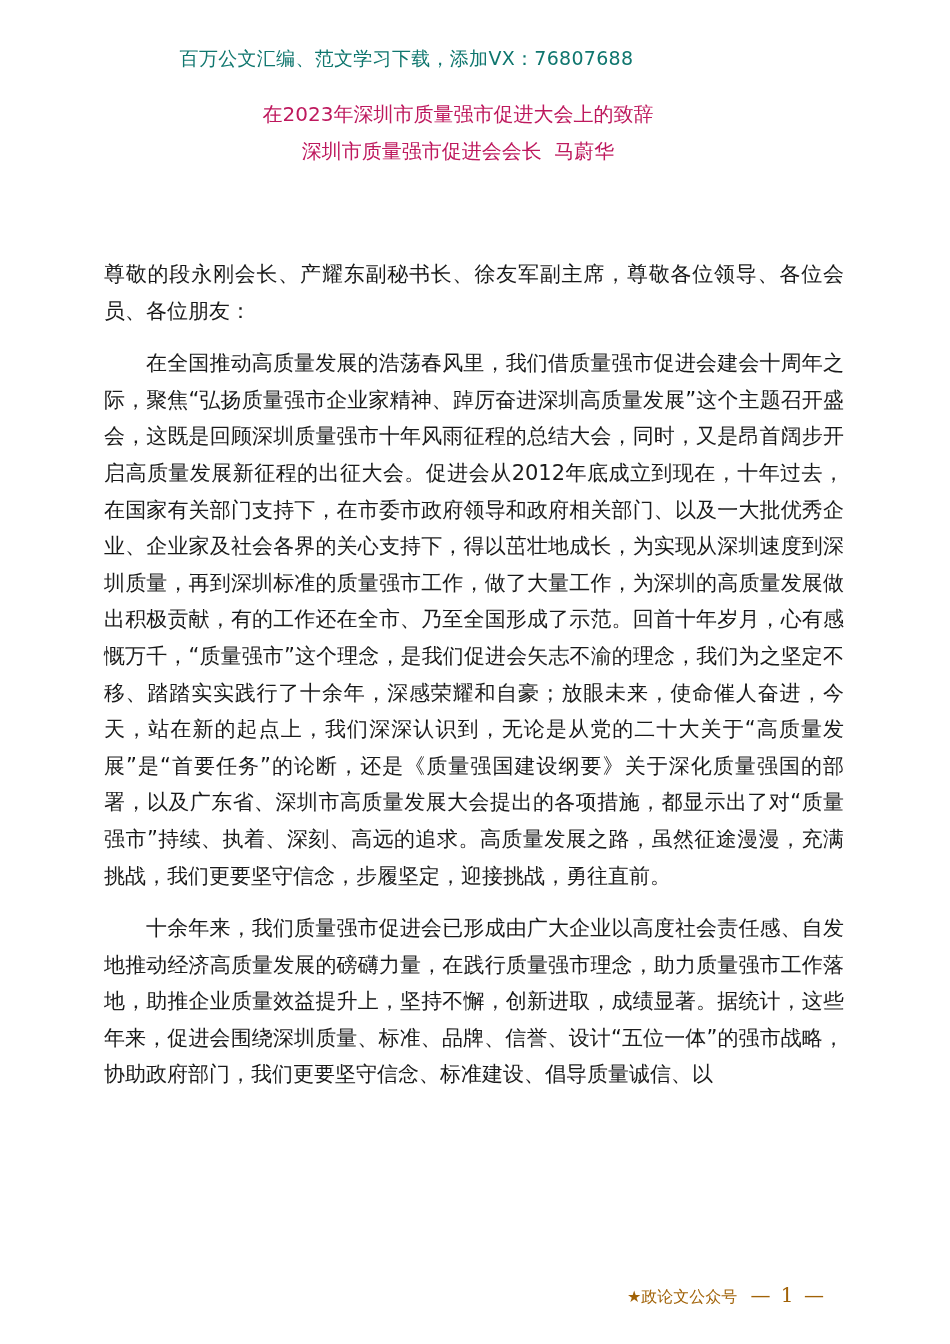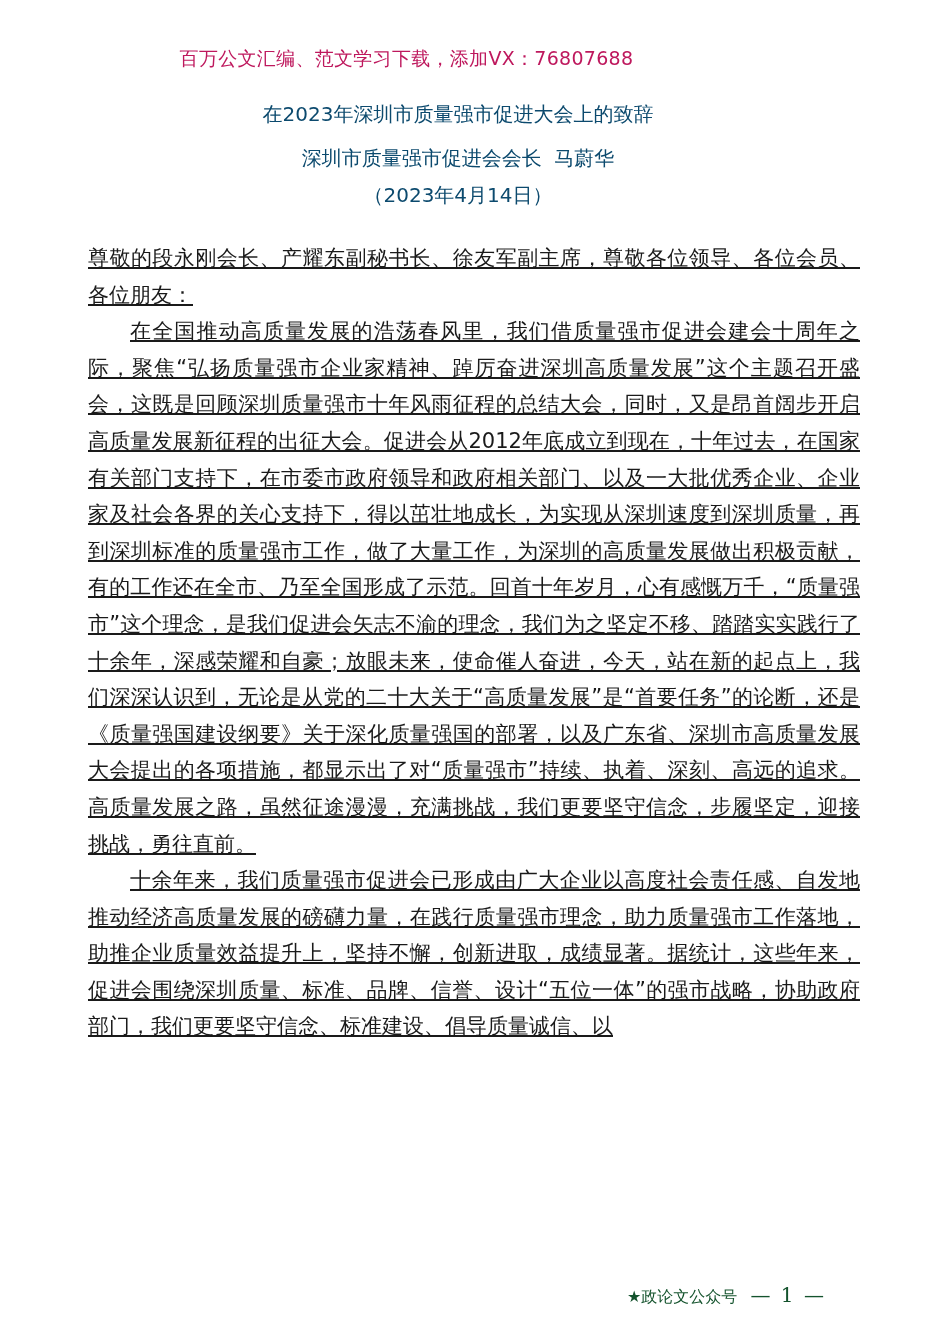--- a/index.html
+++ b/index.html
@@ -1,42 +1,41 @@
 <!DOCTYPE html>
 <html><head>
 <meta charset="utf-8">
 <style>
   html, body { margin: 0; padding: 0; background: #ffffff; }
   body { width: 950px; height: 1344px; position: relative; overflow: hidden;
          font-family: "DejaVu Sans", "Liberation Sans", sans-serif; color: #1a1a1a; }
   .page { position: absolute; left: 0; top: 0; width: 950px; height: 1344px; }
   .banner { position: absolute; top: 46px; left: 0; width: 813px; text-align: center;
-            font-size: 19px; color: #be185d; letter-spacing: 0.3px; }
+            font-size: 19px; color: #0f766e; letter-spacing: 0.3px; }
   .title-block { position: absolute; top: 96px; left: 0; width: 916px; text-align: center;
-                 font-size: 20px; line-height: 37px; color: #0c4a6e; }
+                 font-size: 20px; line-height: 37px; color: #be185d; }
   .body-text { position: absolute; top: 240px; left: 88px; width: 772px;
                font-size: 21px; line-height: 36.6px; text-align: justify; }
-  .body-text p { margin: 0; text-indent: 0; text-decoration: underline; }
+  .body-text p { margin: 16px; text-indent: 0; }
   .body-text p.indent { text-indent: 2em; }
-  .footer { position: absolute; top: 1283px; left: 627px; font-size: 16px; color: #14532d;
+  .footer { position: absolute; top: 1283px; left: 627px; font-size: 16px; color: #a16207;
             white-space: nowrap; }
   .footer .pagenum { font-family: "DejaVu Serif", "Liberation Serif", serif; font-size: 20px;
                      margin-left: 8px; letter-spacing: 2px; }
 </style>
 </head>
 <body>
 
 <div class="page">
 
   <div class="banner">百万公文汇编、范文学习下载，添加VX：76807688</div>
 
   <div class="title-block">
     <div>在2023年深圳市质量强市促进大会上的致辞</div>
-    <div style="white-space:pre;margin-top:7px;">深圳市质量强市促进会会长  马蔚华</div>
-    <div>（2023年4月14日）</div>
+    <div style="white-space:pre;">深圳市质量强市促进会会长  马蔚华</div>
   </div>
 
   <div class="body-text">
     <p>尊敬的段永刚会长、产耀东副秘书长、徐友军副主席，尊敬各位领导、各位会员、各位朋友：</p>
     <p class="indent">在全国推动高质量发展的浩荡春风里，我们借质量强市促进会建会十周年之际，聚焦“弘扬质量强市企业家精神、踔厉奋进深圳高质量发展”这个主题召开盛会，这既是回顾深圳质量强市十年风雨征程的总结大会，同时，又是昂首阔步开启高质量发展新征程的出征大会。促进会从2012年底成立到现在，十年过去，在国家有关部门支持下，在市委市政府领导和政府相关部门、以及一大批优秀企业、企业家及社会各界的关心支持下，得以茁壮地成长，为实现从深圳速度到深圳质量，再到深圳标准的质量强市工作，做了大量工作，为深圳的高质量发展做出积极贡献，有的工作还在全市、乃至全国形成了示范。回首十年岁月，心有感慨万千，“质量强市”这个理念，是我们促进会矢志不渝的理念，我们为之坚定不移、踏踏实实践行了十余年，深感荣耀和自豪；放眼未来，使命催人奋进，今天，站在新的起点上，我们深深认识到，无论是从党的二十大关于“高质量发展”是“首要任务”的论断，还是《质量强国建设纲要》关于深化质量强国的部署，以及广东省、深圳市高质量发展大会提出的各项措施，都显示出了对“质量强市”持续、执着、深刻、高远的追求。高质量发展之路，虽然征途漫漫，充满挑战，我们更要坚守信念，步履坚定，迎接挑战，勇往直前。</p>
     <p class="indent">十余年来，我们质量强市促进会已形成由广大企业以高度社会责任感、自发地推动经济高质量发展的磅礴力量，在践行质量强市理念，助力质量强市工作落地，助推企业质量效益提升上，坚持不懈，创新进取，成绩显著。据统计，这些年来，促进会围绕深圳质量、标准、品牌、信誉、设计“五位一体”的强市战略，协助政府部门，我们更要坚守信念、标准建设、倡导质量诚信、以</p>
   </div>
 
   <div class="footer">
     <span>★政论文公众号</span>

